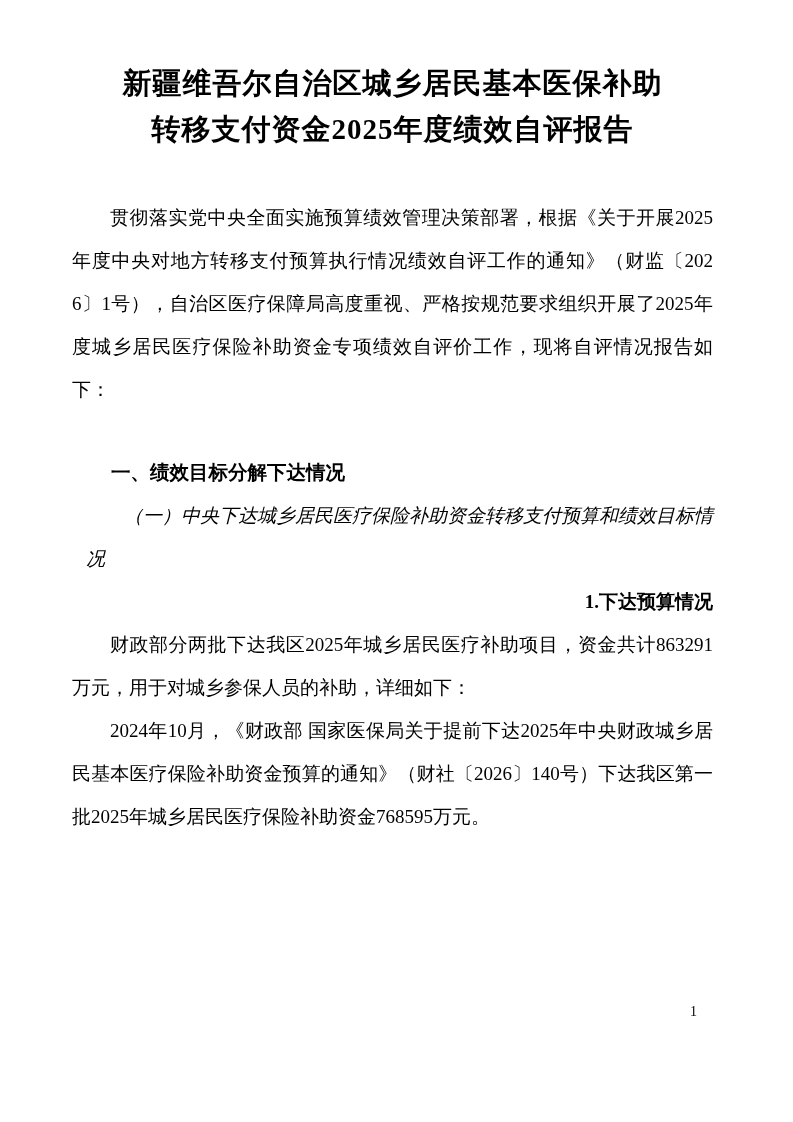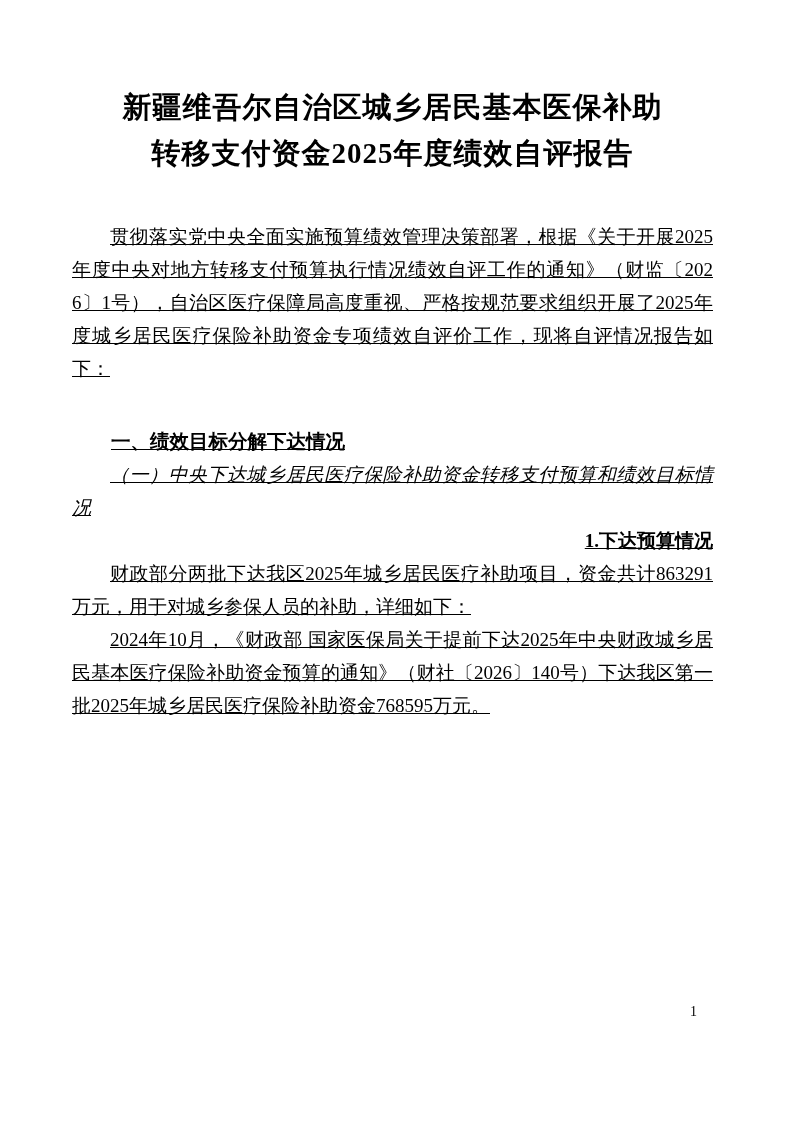--- a/index.html
+++ b/index.html
@@ -11,59 +11,59 @@
     width: 793px;
     height: 1122px;
     font-family: "Liberation Serif", "DejaVu Serif", serif;
     color: #000000;
   }
   .page {
     position: relative;
     width: 793px;
     height: 1122px;
     box-sizing: border-box;
-    padding: 84px 80px 0 72px;
+    padding: 60px 80px 0 72px;
     background: #ffffff;
     overflow: hidden;
   }
   .doc-title {
     margin: 0 0 44px 0;
     font-size: 29px;
     font-weight: bold;
     line-height: 46px;
     text-align: center;
     letter-spacing: 1px;
     font-family: "Liberation Serif", "DejaVu Serif", serif;
   }
   .doc-title .title-line {
     display: block;
   }
   .para {
     margin: 0;
     font-size: 19px;
-    line-height: 33px;
+    line-height: 43px;
     text-align: justify;
     text-justify: inter-character;
     text-indent: 2em;
     word-break: break-all;
-    text-decoration: underline;
   }
   .para.heading-bold {
     font-weight: bold;
     text-align: left;
     font-family: "Liberation Sans", "DejaVu Sans", sans-serif;
     font-size: 19.5px;
     margin-top: 40px;
   }
   .para.heading-num {
     font-weight: bold;
     text-align: right;
   }
   .para.heading-kaiti {
     font-style: italic;
+    margin-left: 14px;
   }
   .page-number {
     position: absolute;
     top: 1002px;
     right: 96px;
     font-size: 14px;
     line-height: 20px;
     font-family: "Liberation Serif", "DejaVu Serif", serif;
   }
 </style>

